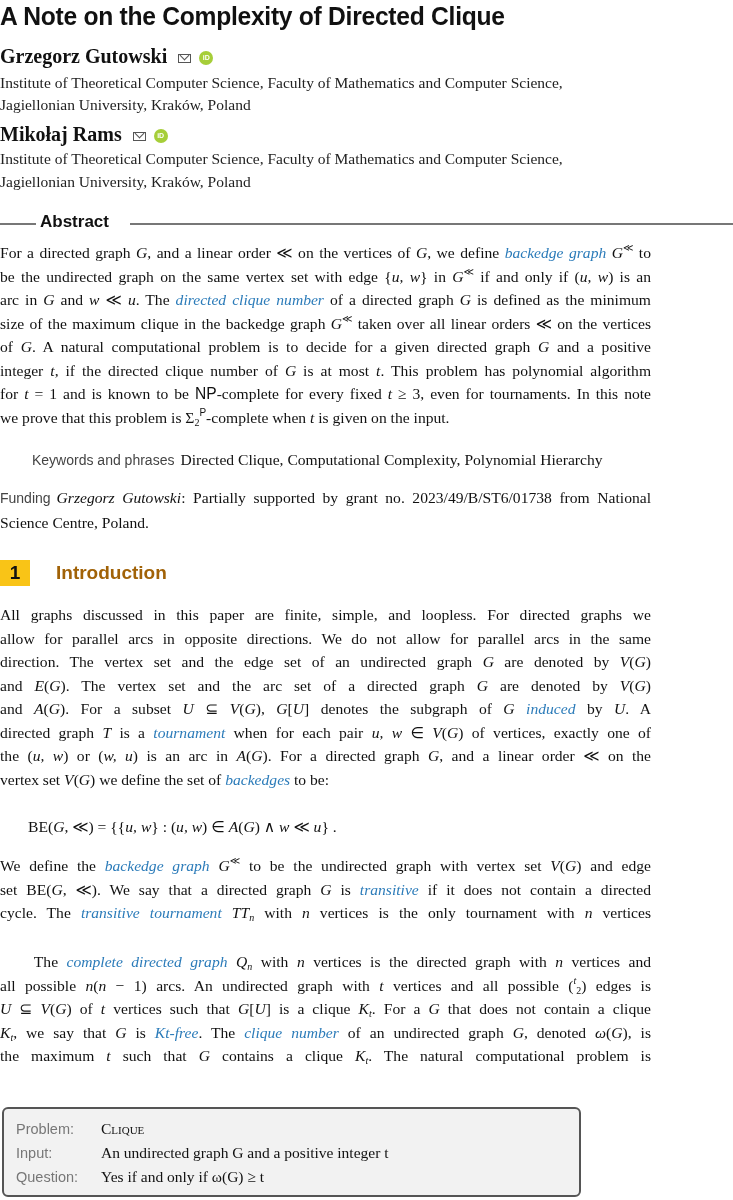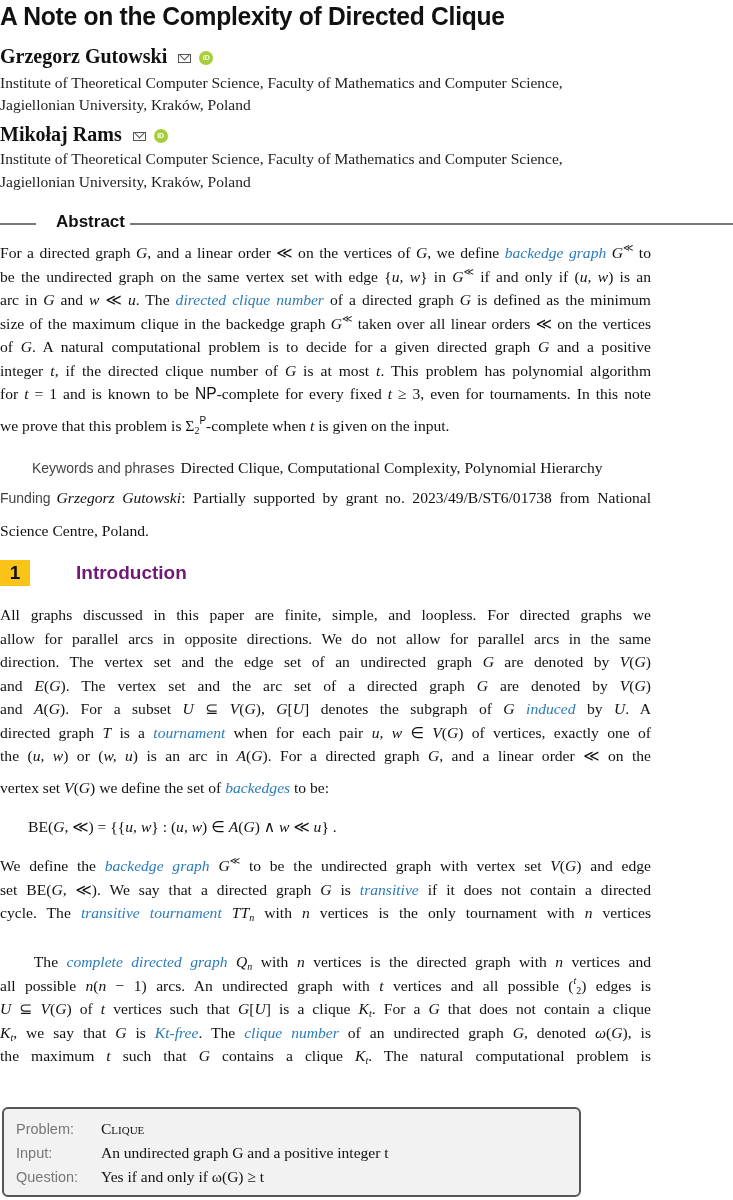--- a/index.html
+++ b/index.html
@@ -34,47 +34,47 @@
       text-align: center; vertical-align: middle; font-weight: bold; position: relative; top: -3px;
     }
     .affil {
       position: absolute; left: 0; font-family: "Liberation Serif", serif;
       font-size: 15.5px; line-height: 23px; color: #222; white-space: nowrap;
     }
     .abstract-head { position: absolute; left: 0; top: 212px; width: 733px; height: 22px; }
     .abstract-head .rule-left { position: absolute; left: 0; top: 11px; width: 36px; height: 2px; background: #777; }
     .abstract-head .rule-right { position: absolute; left: 130px; right: 0; top: 11px; height: 2px; background: #777; }
     .abstract-head .label {
-      position: absolute; left: 56px; top: -1px; font-family: "Liberation Sans", sans-serif;
+      position: absolute; left: 40px; top: -1px; font-family: "Liberation Sans", sans-serif;
       font-weight: bold; font-size: 17px; line-height: 22px;
     }
     .para {
       position: absolute; left: 0; width: 651px; font-family: "Liberation Serif", serif;
       font-size: 15.6px; line-height: 23.5px; text-align: justify; color: #111;
     }
     .line { display: block; white-space: nowrap; text-align-last: justify; text-align: justify; }
-    .line.last { text-align-last: left; margin-top: 8px; }
+    .line.last { text-align-last: left; }
     .kw-label, .fund-label {
       font-family: "Liberation Sans", sans-serif; color: #444; font-size: 14px; margin-right: 6px;
     }
     .link { color: #2b7bb9; font-style: italic; }
     i.m { font-style: italic; }
     .sc { font-variant: small-caps; }
     .sans { font-family: "Liberation Sans", sans-serif; }
     .section {
       position: absolute; left: 0; top: 560px; height: 26px; width: 733px;
     }
     .section .num {
       position: absolute; left: 0; top: 0; width: 30px; height: 26px; background: #f9c417;
       font-family: "Liberation Sans", sans-serif; font-weight: bold; font-size: 19px;
       line-height: 26px; text-align: center; color: #111;
     }
     .section .stitle {
       position: absolute; left: 56px; top: 0; font-family: "Liberation Sans", sans-serif;
-      font-weight: bold; font-size: 19px; line-height: 26px; color: #701a75; margin-left: 20px;
+      font-weight: bold; font-size: 19px; line-height: 26px; color: #a16207;
     }
     .equation {
       position: absolute; left: 28px; top: 815px; font-family: "Liberation Serif", serif;
       font-size: 15.6px; line-height: 23px; white-space: nowrap;
     }
     .problem-box {
       position: absolute; left: 2px; top: 1107px; width: 579px; height: 90px;
       border: 2px solid #555; border-radius: 6px; background: #f2f2f2; box-sizing: border-box;
     }
     .prow { position: absolute; left: 12px; height: 24px; font-size: 15.5px; line-height: 24px; white-space: nowrap; }

